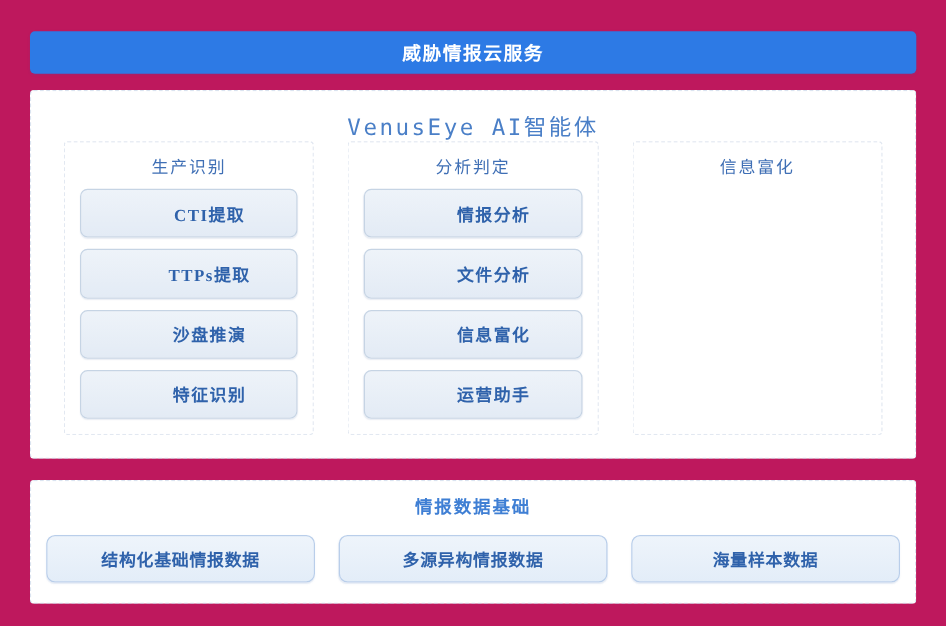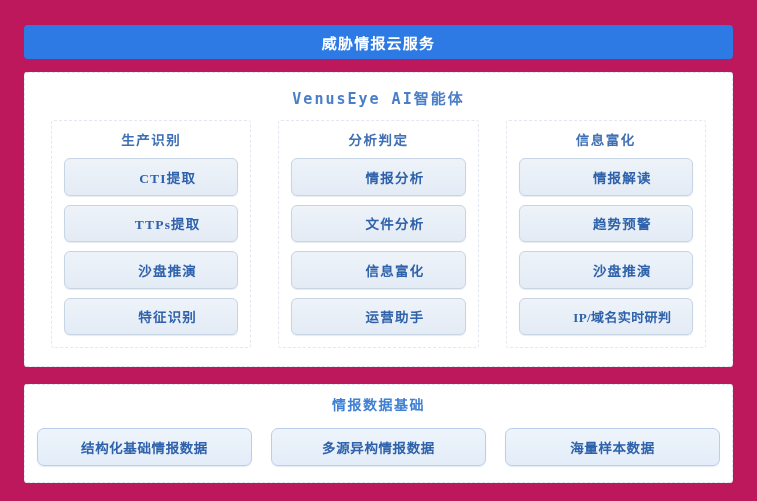--- a/index.html
+++ b/index.html
@@ -53,25 +53,24 @@
     border-radius: 3px;
     box-sizing: border-box;
     padding: 14px 26px 18px 26px;
     display: flex;
     flex-direction: column;
     background: #ffffff;
   }
   .agent-title {
     text-align: center;
     color: #4a7fc7;
-    font-size: 15px;
-    font-weight: bold;
+    font-size: 18px;
+    font-weight: normal;
     letter-spacing: 2px;
     font-family: "DejaVu Sans Mono", "Liberation Mono", monospace;
-    margin-bottom: 12px;
     flex: 0 0 auto;
   }
   .columns {
     display: flex;
     flex: 1 1 auto;
     gap: 27px;
     align-items: stretch;
   }
   .column {
     flex: 1 1 0;
@@ -80,21 +79,21 @@
     box-sizing: border-box;
     padding: 8px 12px 12px 12px;
     display: flex;
     flex-direction: column;
     background: #ffffff;
   }
   .column-title {
     text-align: center;
     color: #3f6fb5;
     font-size: 13.5px;
-    font-weight: bold;
+    font-weight: normal;
     letter-spacing: 1.5px;
     font-family: "Liberation Serif", "DejaVu Serif", serif;
     margin-bottom: 9px;
     flex: 0 0 auto;
   }
   .column-items {
     display: flex;
     flex-direction: column;
     gap: 9px;
     flex: 1 1 auto;
@@ -201,26 +200,20 @@
         <div class="column-items">
           <div class="pill">情报分析</div>
           <div class="pill">文件分析</div>
           <div class="pill">信息富化</div>
           <div class="pill">运营助手</div>
         </div>
       </div>
 
       <div class="column">
         <div class="column-title">信息富化</div>
-        <div class="column-items">
-          <div class="pill">情报解读</div>
-          <div class="pill">趋势预警</div>
-          <div class="pill">沙盘推演</div>
-          <div class="pill narrow-text">IP/域名实时研判</div>
-        </div>
       </div>
 
     </div>
   </div>
 
   <div class="data-section">
     <div class="data-title">情报数据基础</div>
     <div class="data-items">
       <div class="data-pill">结构化基础情报数据</div>
       <div class="data-pill">多源异构情报数据</div>

